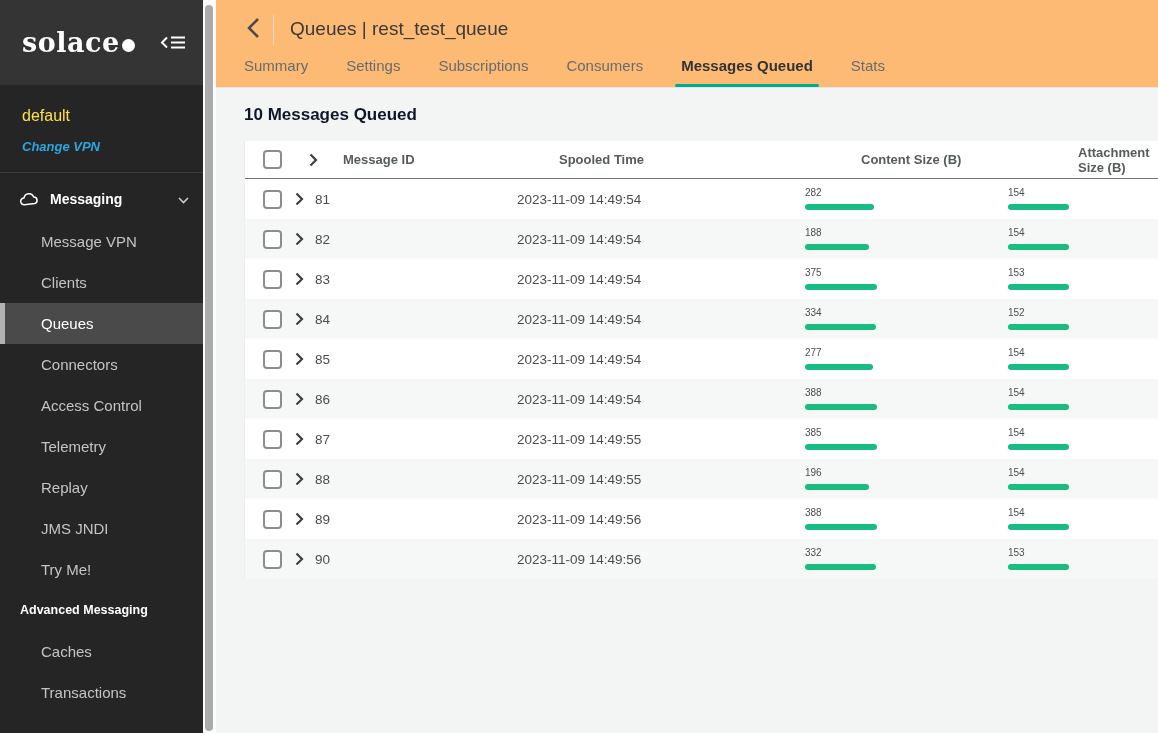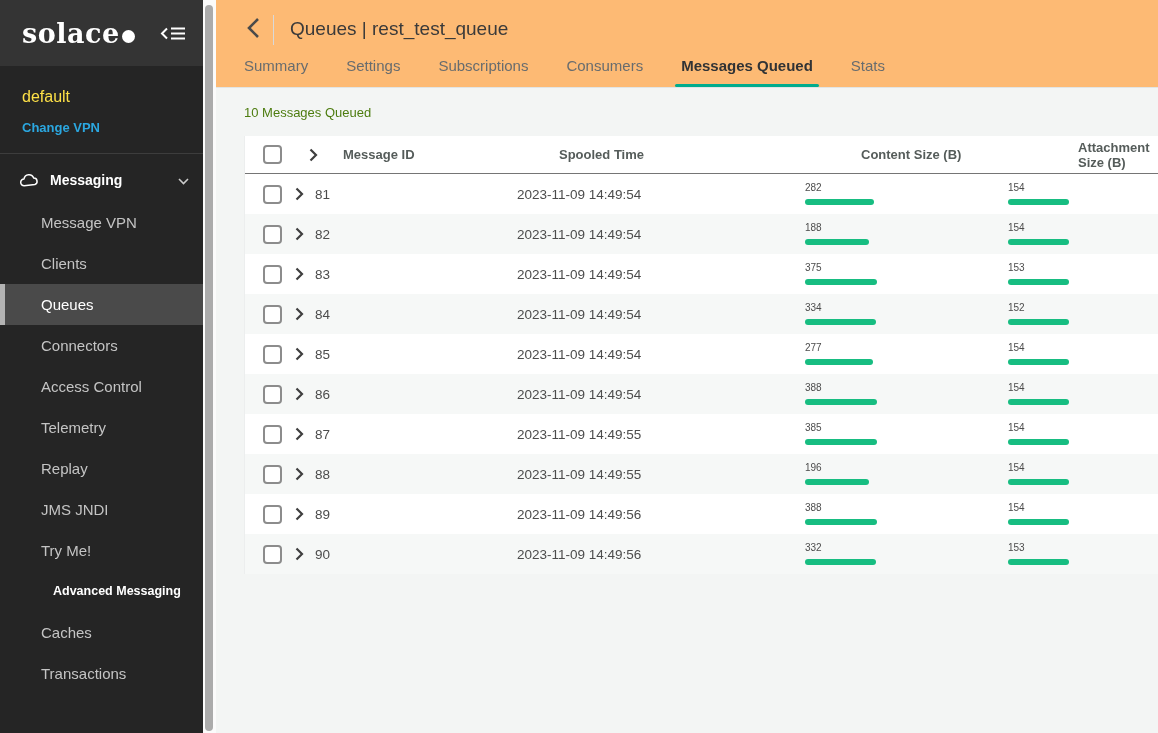--- a/index.html
+++ b/index.html
@@ -3,41 +3,41 @@
 <meta charset="utf-8">
 <style>
   * { margin:0; padding:0; box-sizing:border-box; }
   html,body { width:1158px; height:733px; overflow:hidden;
     font-family:"Liberation Sans", sans-serif; background:#f3f5f4; }
   .stage { position:relative; width:1158px; height:733px; }
 
   
   .sidebar { position:absolute; left:0; top:0; width:203px; height:733px;
     background:#252525; color:#c7c7c7; }
-  .logo-block { height:66px; background:#343434; display:flex; align-items:center;
+  .logo-block { height:85px; background:#343434; display:flex; align-items:center;
     justify-content:space-between; padding:0 16px 0 22px; }
   .logo { font-family:"DejaVu Serif", serif; font-weight:700; font-size:27px;
     color:#ffffff; letter-spacing:0.5px; display:flex; align-items:baseline; }
   .logo-dot { width:13px; height:13px; border-radius:50%; background:#fff;
     display:inline-block; margin-left:2px; }
   .collapse-btn { cursor:pointer; display:flex; align-items:center; }
   .vpn-block { padding:22px 22px 18px 22px; border-bottom:1px solid #3d3d3d; }
   .vpn-name { font-size:16px; color:#fde047; margin-bottom:14px; }
-  .vpn-change { font-size:13px; font-weight:700; color:#2ba7e0; cursor:pointer; }
+  .vpn-change { font-size:13px; font-weight:700; color:#2ba7e0; cursor:pointer;font-style:italic; }
   .nav-section-head { display:flex; align-items:center; padding:0 14px 0 18px;
     height:44px; margin-top:4px; cursor:pointer;justify-content:space-between; }
   .nav-section-head .cloud { margin-right:10px; display:flex; }
   .nav-section-label { color:#ffffff; font-weight:700; font-size:14px; flex:1; }
   .nav-items { list-style:none; }
   .nav-item { height:41px; line-height:41px; padding-left:41px; font-size:15px;
     color:#c4c4c4; cursor:pointer; position:relative; }
   .nav-item.selected { background:#4a4a4a; color:#ffffff; }
   .nav-item.selected::before { content:""; position:absolute; left:0; top:0;
     width:5px; height:100%; background:#b3b3b3; }
-  .nav-item.emphasis { font-size:12.5px; font-weight:700; color:#ffffff; padding-left:53px; }
+  .nav-item.emphasis { font-size:12.5px; font-weight:700; color:#ffffff; padding-left:20px; }
 
   
   .side-scroll { position:absolute; left:203px; top:0; width:13px; height:733px;
     background:#fbfbfb; }
   .side-scroll-thumb { position:absolute; left:2px; top:5px; width:8px;
     height:726px; background:#ababab; border-radius:4px; cursor:pointer; }
 
   
   .main { position:absolute; left:216px; top:0; width:942px; height:733px; }
   .page-header { position:relative; height:88px; background:#fdba74;
@@ -50,21 +50,21 @@
     color:#3a3a3a; font-weight:500; }
   .tab-bar { position:absolute; left:28px; bottom:0; display:flex; }
   .tab { margin-right:38px; padding-bottom:13px; font-size:15px; color:#686c6e;
     cursor:pointer; position:relative; }
   .tab.active { color:#313335; font-weight:700; }
   .tab.active::after { content:""; position:absolute; left:-6px; right:-6px;
     bottom:0; height:3px; background:var(--underline,#00ac8d); border-radius:2px; }
 
   
   .content { padding:17px 0 0 28px; }
-  .count-label { font-size:13px; font-weight:400; color:#4d7c0f; margin-bottom:16px; }
+  .count-label { font-size:17px; font-weight:700; color:#0f172a; margin-bottom:16px; }
   .msg-table { background:#ffffff; width:100%; border-left:1px solid #eceeee; }
   .trow { display:grid; grid-template-columns:28px 24px 202px 288px 203px auto;
     padding-left:18px; align-items:center; }
   .thead { height:38px; border-bottom:1px solid #757575;gap:14px; }
   .th { font-size:13px; font-weight:700; color:#555c5a; }
   .tr { height:40px; }
   .tr:nth-child(even) { background:#f6f8f7; }
   .checkbox { width:19px; height:19px; border:2px solid #8c8c8c; border-radius:4px;
     background:#fff; cursor:pointer; }
   .expander { width:16px; height:16px; display:flex; align-items:center;

